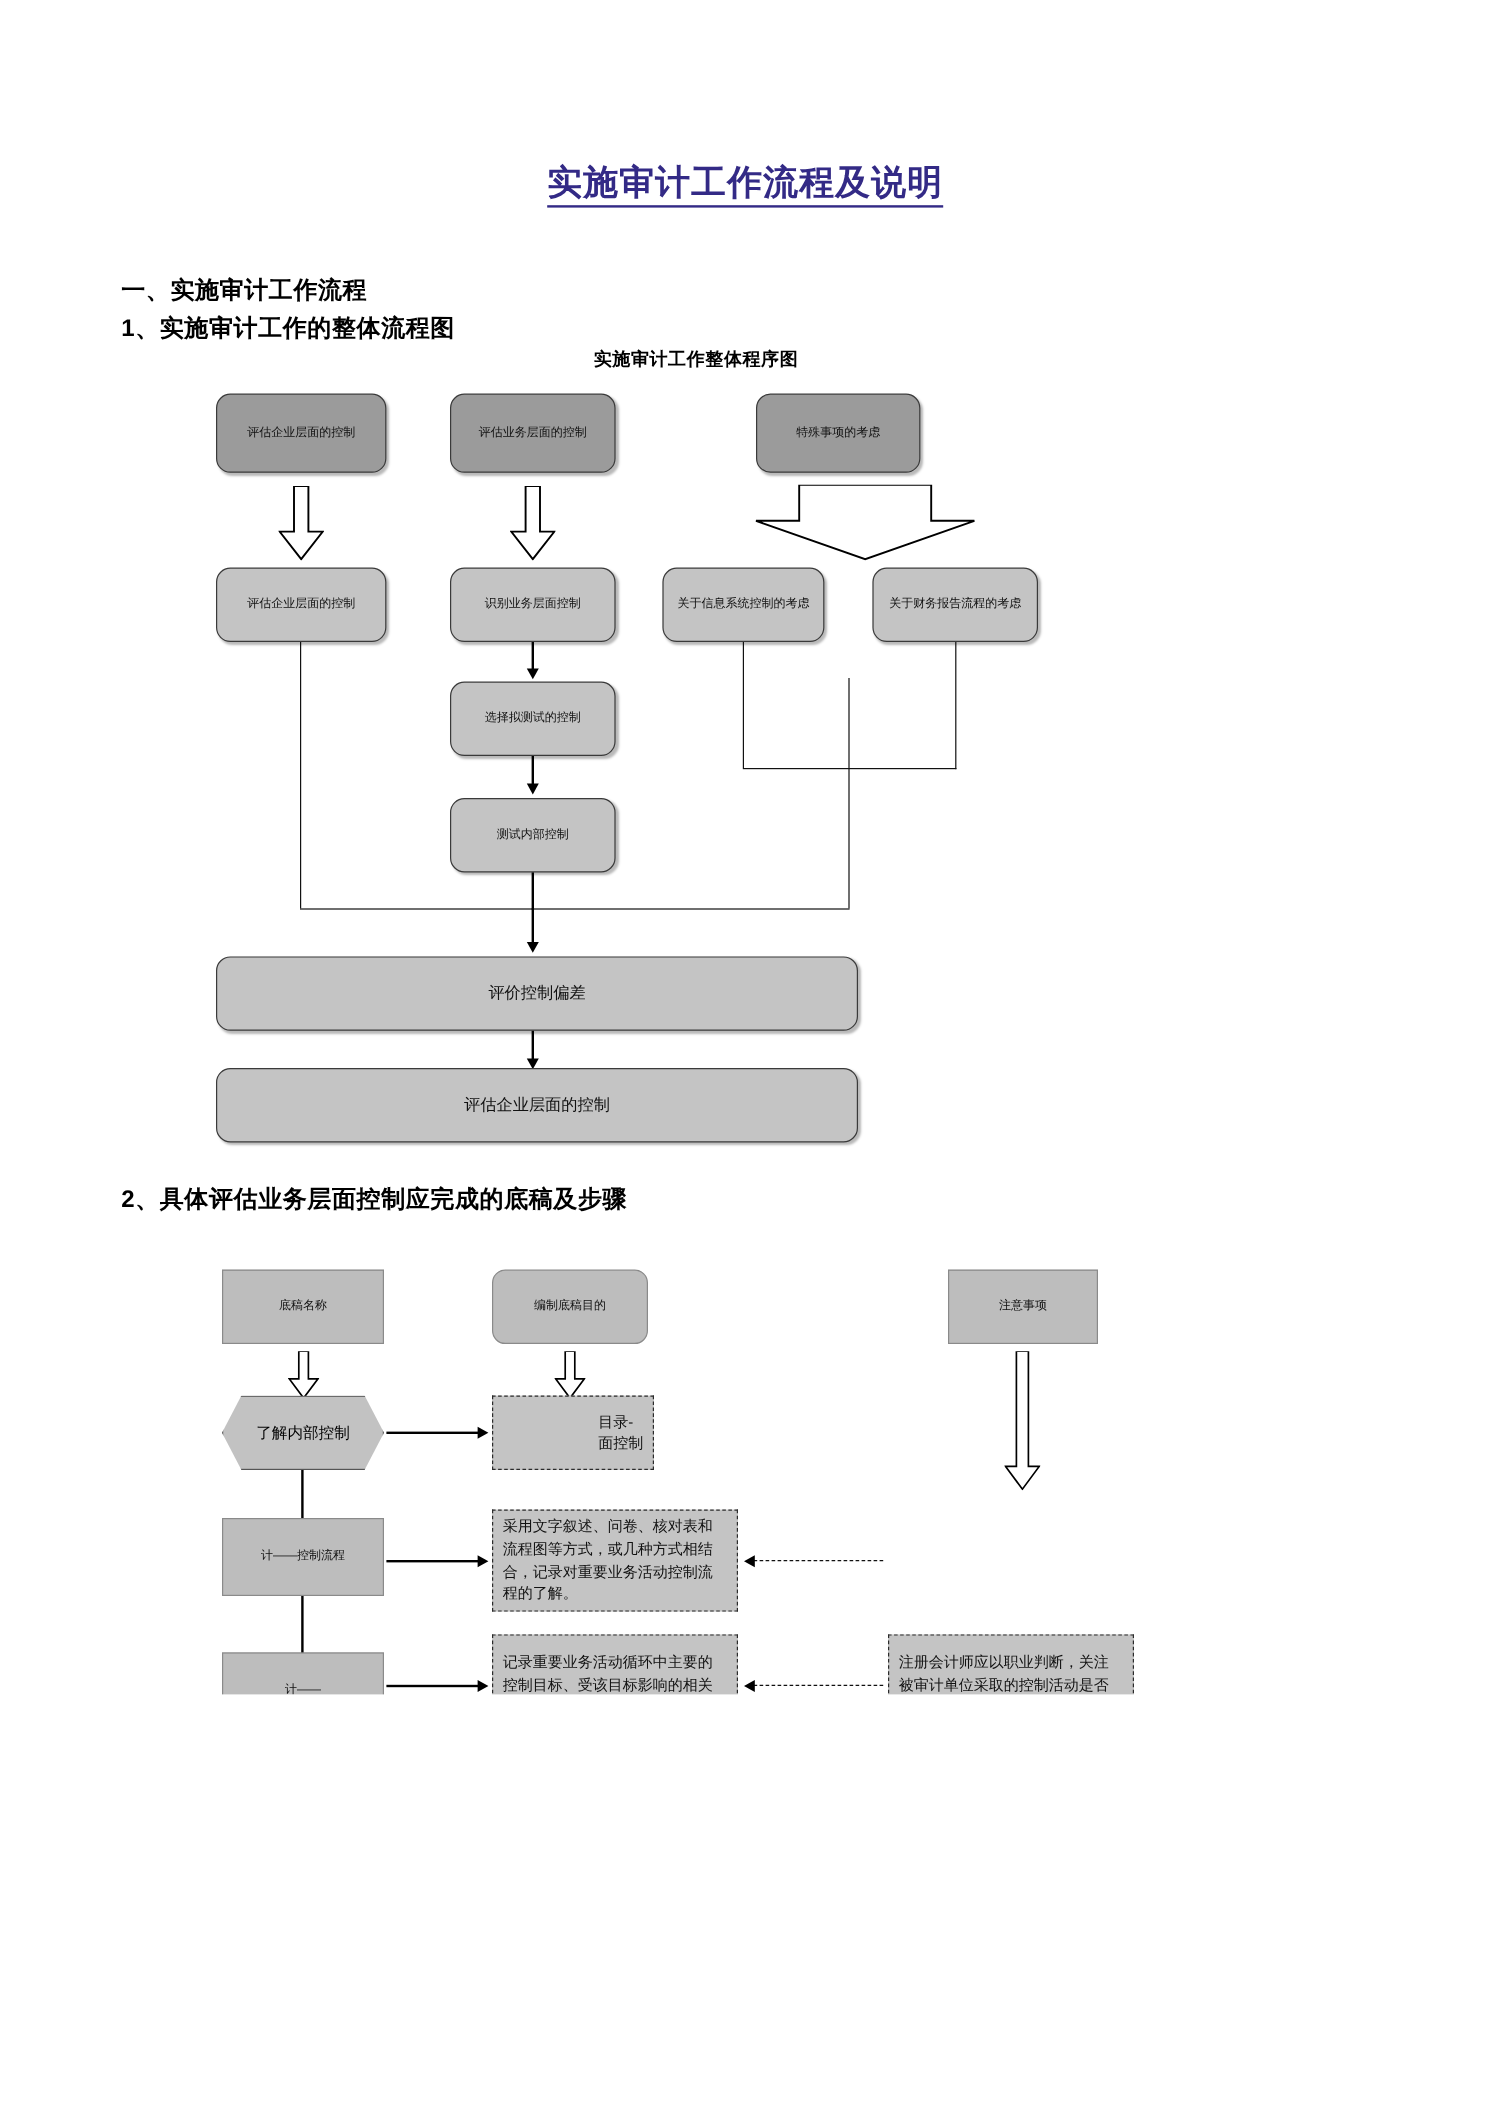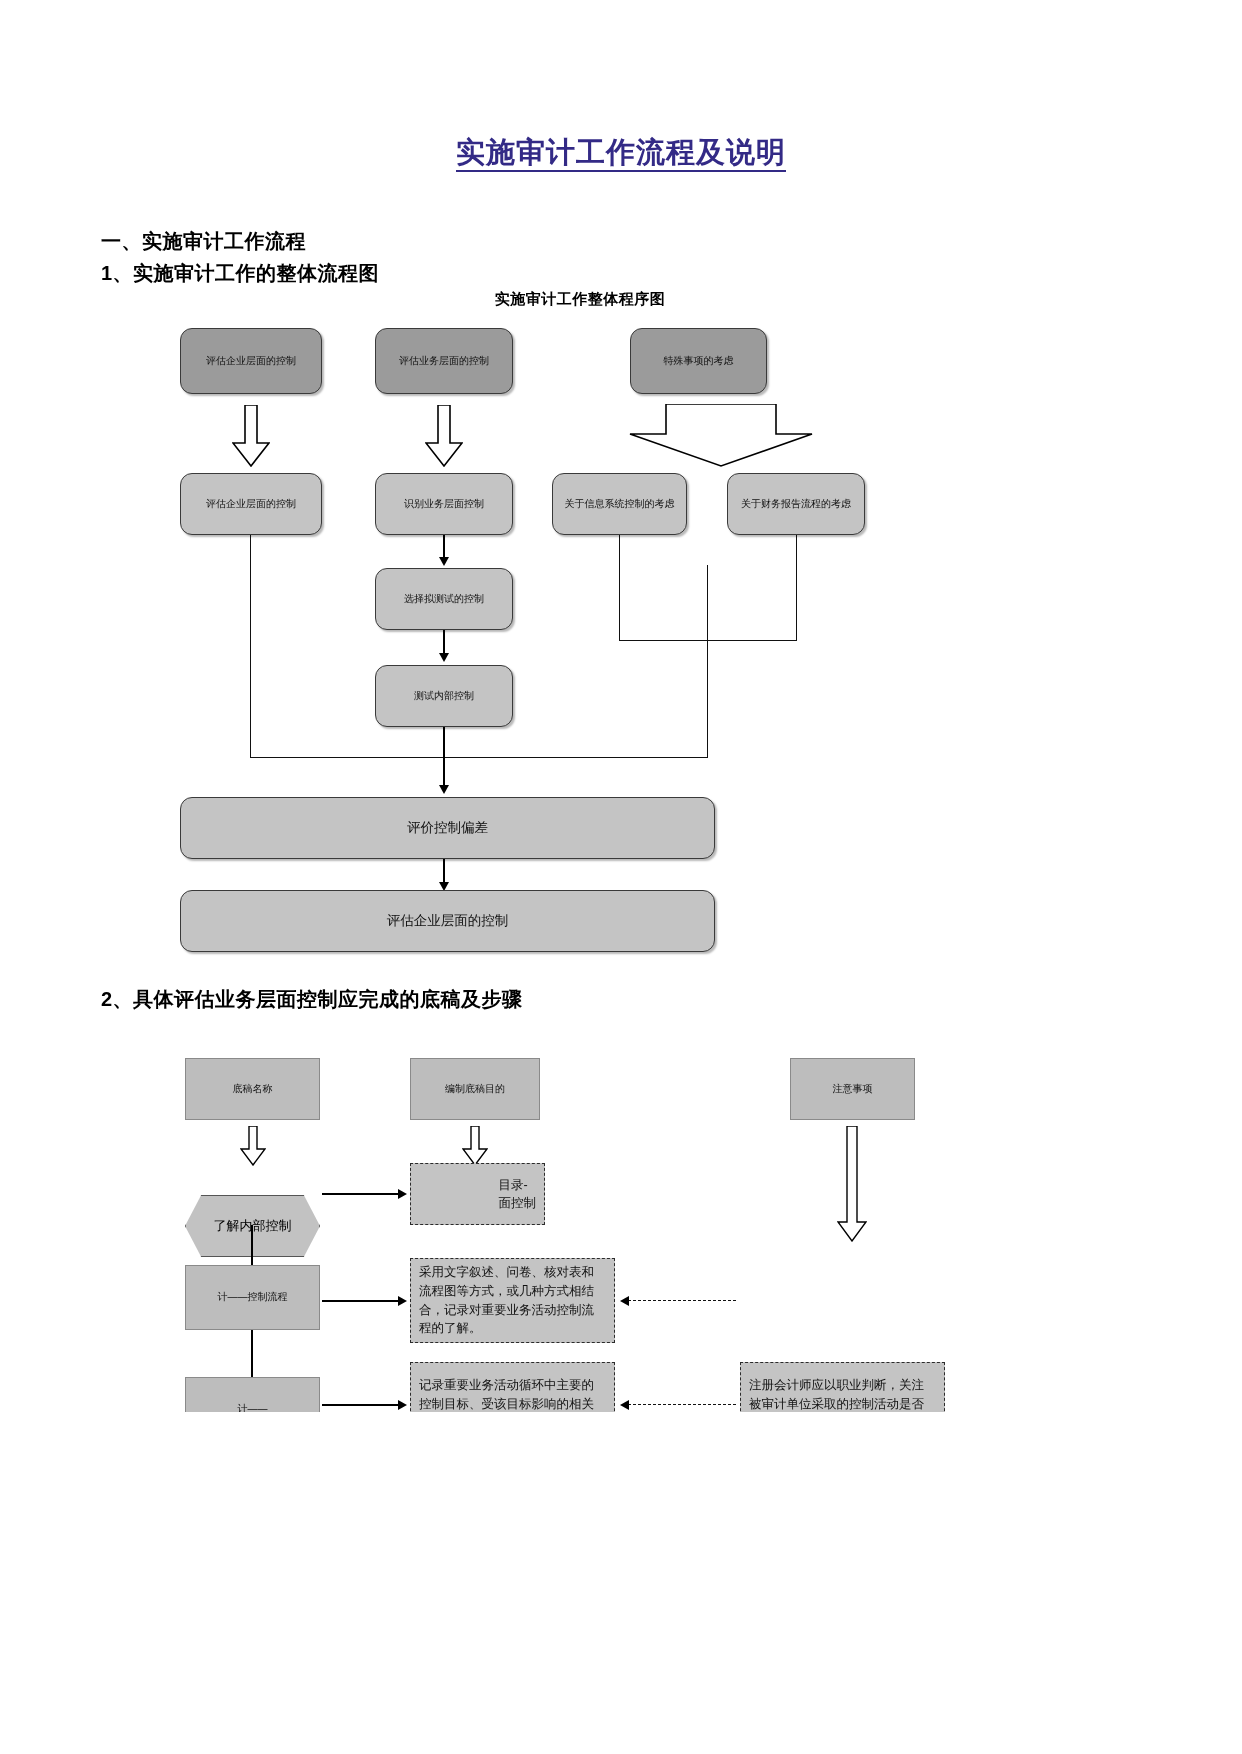--- a/index.html
+++ b/index.html
@@ -95,21 +95,20 @@
     border: 1px solid #555;
     box-sizing: border-box;
     display: flex;
     align-items: center;
     justify-content: center;
     text-align: center;
     font-size: 13px;
     line-height: 1.45;
     font-family: "Liberation Sans", "DejaVu Sans", sans-serif;
     clip-path: polygon(12% 0%, 88% 0%, 100% 50%, 88% 100%, 12% 100%, 0% 50%);
-    margin-top: 32px;
   }
 
   
   .ln {
     position: absolute;
     background: #000;
   }
   .lnv { width: 1.6px; }
   .lnh { height: 1.6px; }
   .lnv-thin { width: 1px; background:#111; }
@@ -232,21 +231,21 @@
   <div class="box rr light" style="left:180px; top:890px; width:535px; height:62px; font-size:13.5px;">
     <span>评估企业层面的控制</span>
   </div>
 
   <div class="h-sec h1c">2、具体评估业务层面控制应完成的底稿及步骤</div>
 
 
   <div class="box rect" style="left:185px; top:1058px; width:135px; height:62px;">
     <span>底稿名称</span>
   </div>
-  <div class="box rect" style="left:410px; top:1058px; width:130px; height:62px;">
+  <div class="box rect" style="left:410px; top:1058px; width:130px; height:62px;border-radius:11px;">
     <span>编制底稿目的</span>
   </div>
   <div class="box rect" style="left:790px; top:1058px; width:125px; height:62px;">
     <span>注意事项</span>
   </div>
 
   <div class="blockarrow" style="left:240px; top:1126px;">
     <svg width="26" height="40" viewBox="0 0 26 40">
       <polygon points="9,0 17,0 17,23 25,23 13,39 1,23 9,23" fill="#ffffff" stroke="#000000" stroke-width="1.4"></polygon>
     </svg>

